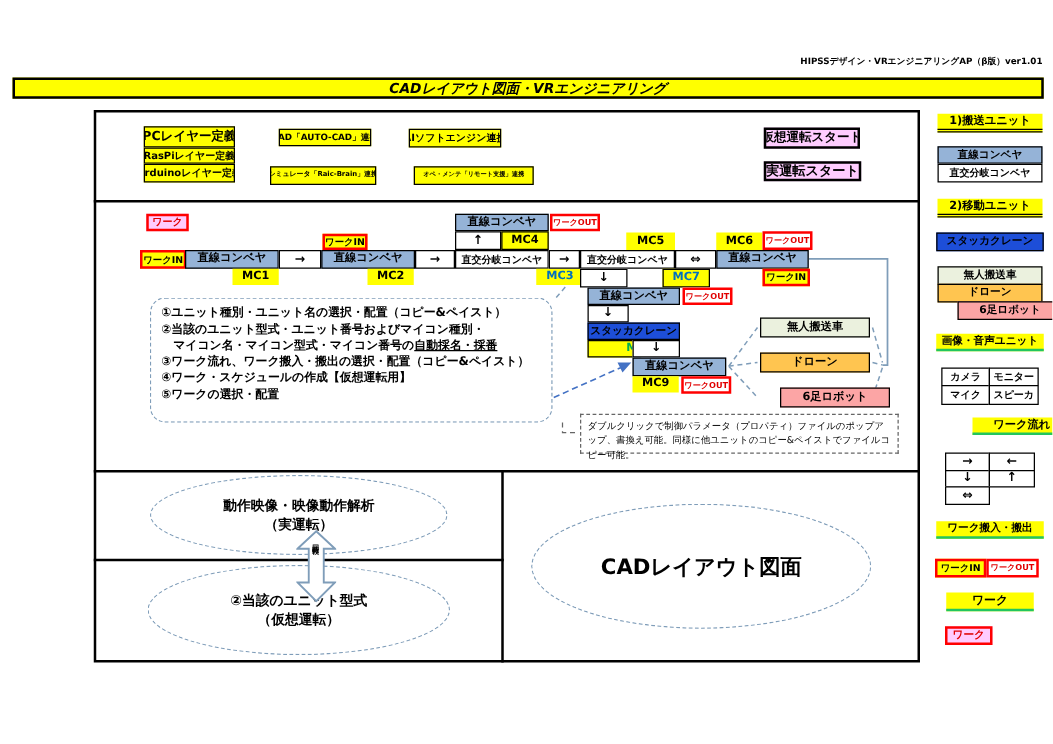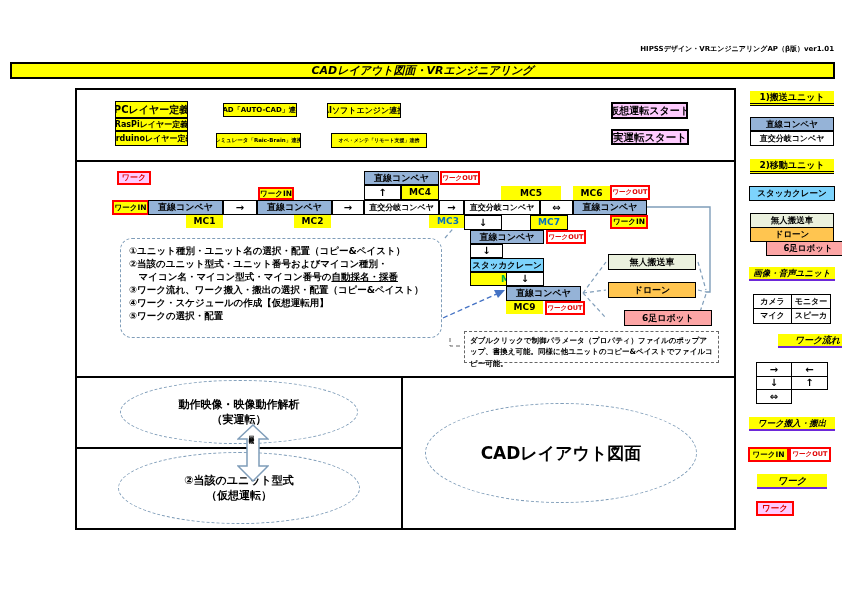--- a/index.html
+++ b/index.html
@@ -2,39 +2,39 @@
 <html><head>
 <meta charset="utf-8">
 <style>
   * { margin:0; padding:0; box-sizing:border-box; }
   html,body { width:842px; height:595px; background:#fff; font-family:"DejaVu Sans",sans-serif; }
   #canvas { position:relative; width:842px; height:595px; background:#fff; overflow:hidden; }
   .bx { position:absolute; border:1px solid #000; background:#fff; display:flex; align-items:center; justify-content:center; font-weight:bold; font-size:9px; line-height:1; white-space:nowrap; overflow:hidden; color:#000; }
   .yellow  { background:#ffff00; }
   .blue    { background:#95b3d7; }
   .pink    { background:#ffccff; }
-  .green   { background:#7dd3fc; }
+  .green   { background:#1d4ed8; }
   .palegreen { background:#ebf1de; }
   .orange  { background:#ffc550; }
   .salmon  { background:#fca5a5;margin-left:16px; }
   .redborder { border:2px solid #f00; }
   .redtext { color:#e00000; }
   .bluetext { color:#0070c0;margin-left:28px; }
   .greentext { color:#00b050;padding-left:41px; }
-  .hdr  { border:none; border-bottom:2px solid #6d28d9;font-style:italic; }
+  .hdr  { border:none; border-bottom:2px solid #22c55e; }
   .hdr2 { border:none; border-bottom:3px double #000; }
   .nob  { border:none; }
   .line { position:absolute; background:#000; }
   .titlebar { position:absolute; left:10px; top:62px; width:825px; height:17px; background:#ffff00; border:2px solid #000; display:flex; align-items:center; justify-content:center; font-weight:bold; font-style:italic; font-size:11px; }
   .version { position:absolute; top:44px; right:8px; font-size:7px; font-weight:bold; color:#000; }
   .frame { position:absolute; left:75px; top:88px; width:661px; height:442px; border:2px solid #000; }
   .bubble { position:absolute; left:120px; top:238px; width:322px; height:100px; border:1.5px dashed #7f9db9; border-radius:12px; padding:5px 8px; background:#fff; }
   .bubble .bl { font-size:9.5px; font-weight:bold; line-height:13px; white-space:nowrap; }
   .ul { text-decoration:underline; }
-  .note { position:absolute; left:464px; top:331px; width:255px; height:32px; border:1px dashed #666; padding:3px 5px; font-size:7.5px; font-weight:bold; line-height:1.5; }
+  .note { position:absolute; left:464px; top:331px; width:255px; height:32px; border:1px dashed #666; padding:3px 5px; font-size:7.5px; font-weight:normal; line-height:1.5; }
   .ellipse { position:absolute; border:1.5px dashed #7f9db9; border-radius:50%; display:flex; flex-direction:column; align-items:center; justify-content:center; font-weight:bold; background:#fff; }
   .vtext { position:absolute; writing-mode:vertical-rl; font-size:5.5px; font-weight:bold; letter-spacing:1px; }
   svg { position:absolute; pointer-events:none; }
 </style>
 </head>
 <body>
 
 <div id="canvas">
 
   <div class="version">HIPSSデザイン・VRエンジニアリングAP（β版）ver1.01</div>
@@ -77,21 +77,21 @@
   <div class="bx blue" style="left:257px;top:200px;width:75px;height:15px">直線コンベヤ</div>
   <div class="bx yellow nob" style="left:294px;top:215px;width:37px;height:13px">MC2</div>
   <div class="bx" style="left:332px;top:200px;width:32px;height:15px;font-size:10px">→</div>
   <div class="bx blue" style="left:364px;top:171px;width:75px;height:14px">直線コンベヤ</div>
   <div class="bx redborder redtext" style="left:440px;top:171px;width:40px;height:14px;font-size:6.5px">ワークOUT</div>
   <div class="bx" style="left:364px;top:185px;width:37px;height:15px;font-size:10px">↑</div>
   <div class="bx yellow" style="left:401px;top:185px;width:38px;height:15px">MC4</div>
   <div class="bx" style="left:364px;top:200px;width:75px;height:15px;font-size:8px">直交分岐コンベヤ</div>
   <div class="bx yellow nob bluetext" style="left:401px;top:215px;width:38px;height:13px">MC3</div>
   <div class="bx" style="left:439px;top:200px;width:25px;height:15px;font-size:10px">→</div>
-  <div class="bx yellow nob" style="left:501px;top:186px;width:60px;height:14px">MC5</div>
+  <div class="bx yellow nob" style="left:501px;top:186px;width:39px;height:14px">MC5</div>
   <div class="bx" style="left:464px;top:200px;width:76px;height:15px;font-size:8px">直交分岐コンベヤ</div>
   <div class="bx" style="left:464px;top:215px;width:38px;height:15px;font-size:10px">↓</div>
   <div class="bx yellow bluetext" style="left:502px;top:215px;width:38px;height:15px">MC7</div>
   <div class="bx" style="left:540px;top:200px;width:33px;height:15px;font-size:10px">⇔</div>
   <div class="bx yellow nob" style="left:573px;top:186px;width:37px;height:14px">MC6</div>
   <div class="bx redborder redtext" style="left:610px;top:185px;width:40px;height:15px;font-size:6.5px">ワークOUT</div>
   <div class="bx blue" style="left:573px;top:200px;width:74px;height:15px">直線コンベヤ</div>
   <div class="bx yellow redborder" style="left:610px;top:215px;width:38px;height:14px;font-size:7.5px">ワークIN</div>
   <div class="bx blue" style="left:470px;top:230px;width:74px;height:14px">直線コンベヤ</div>
   <div class="bx redborder redtext" style="left:546px;top:230px;width:40px;height:14px;font-size:6.5px">ワークOUT</div>

